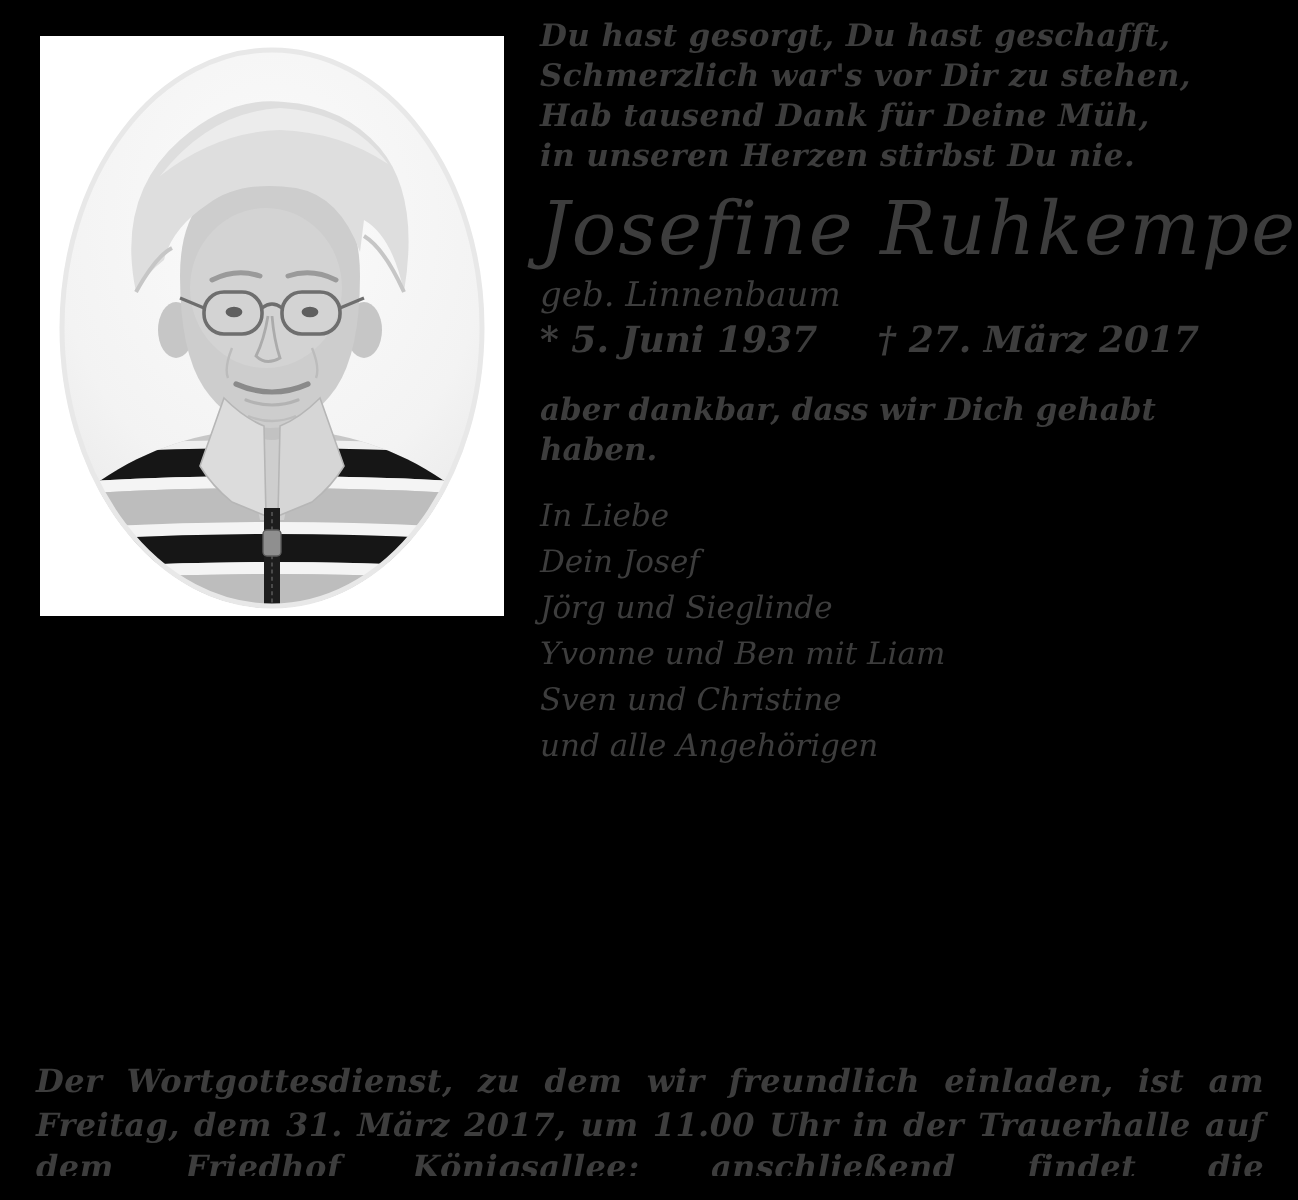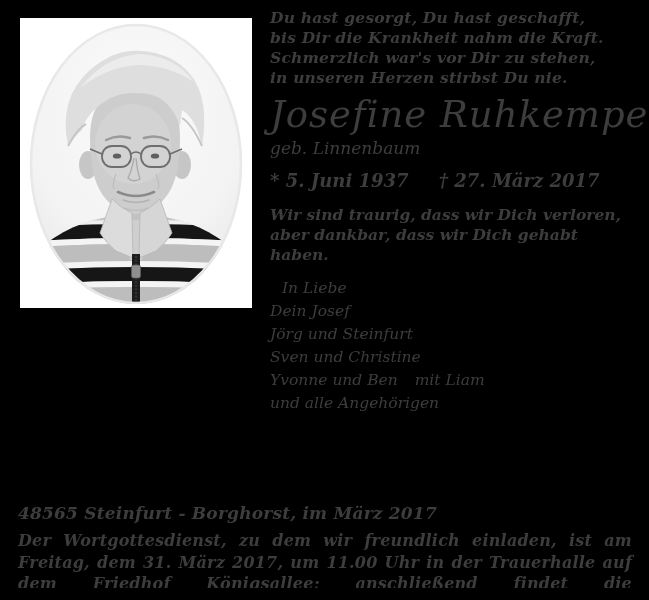--- a/index.html
+++ b/index.html
@@ -42,37 +42,37 @@
   .maiden {
     font-size: 17px;
     line-height: 20px;
     font-weight: normal;
     margin-top: 1px;
   }
   .dates {
     font-size: 18px;
     line-height: 22px;
     font-weight: bold;
-    margin-top: 12px;
+    margin-top: 2px;
     white-space: nowrap;
   }
   .dates .death { margin-left: 30px; }
   .condolence {
     margin-top: 13px;
     font-size: 15.5px;
     line-height: 20px;
     font-weight: bold;
   }
   .family {
     margin-top: 12px;
     font-size: 15.5px;
     line-height: 23px;
   }
   .family .b { font-weight: normal; }
-  .family .r { font-weight: normal; margin-left: 12px; }
+  .family .r { font-weight: normal; }
   .footer-city {
     position: absolute;
     left: 18px; top: 503px;
     font-size: 17px;
     font-weight: bold;
     letter-spacing: 0.2px;
   }
   .footer-para {
     position: absolute;
     left: 18px; top: 530px;
@@ -164,42 +164,40 @@
           <rect x="111.5" y="247" width="9" height="13" rx="2" fill="#8f8f8f" stroke="#5c5c5c" stroke-width="0.7"></rect>
         </g>
       </g>
       <ellipse cx="116" cy="146" rx="105" ry="139" fill="none" stroke="#e8e8e8" stroke-width="2.5"></ellipse>
     </svg>
   </div>
 
   <div class="right-col">
     <div class="poem">
       <div>Du hast gesorgt, Du hast geschafft,</div>
-      <div>bis Dir die Krankheit nahm die Kraft.</div>
       <div>Schmerzlich war's vor Dir zu stehen,</div>
+      <div>Hab tausend Dank für Deine Müh,</div>
       <div>in unseren Herzen stirbst Du nie.</div>
     </div>
 
     <div class="name">Josefine Ruhkemper</div>
     <div class="maiden">geb. Linnenbaum</div>
     <div class="dates">
       <span class="birth">* 5. Juni 1937</span><span class="death">† 27. März 2017</span>
     </div>
 
     <div class="condolence">
-      <div>Wir sind traurig, dass wir Dich verloren,</div>
       <div>aber dankbar, dass wir Dich gehabt haben.</div>
     </div>
 
     <div class="family">
       <div><span class="b"></span><span class="r">In Liebe</span></div>
       <div><span class="b">Dein Josef</span><span class="r"></span></div>
-      <div><span class="b">Jörg und Steinfurt</span><span class="r"></span></div>
+      <div><span class="b">Jörg und Sieglinde</span><span class="r"></span></div>
+      <div><span class="b">Yvonne und Ben</span><span class="r"> mit Liam</span></div>
       <div><span class="b">Sven und Christine</span><span class="r"></span></div>
-      <div><span class="b">Yvonne und Ben</span><span class="r"> mit Liam</span></div>
       <div><span class="b">und alle Angehörigen</span><span class="r"></span></div>
     </div>
   </div>
 
-  <div class="footer-city">48565 Steinfurt - Borghorst, im März 2017</div>
   <div class="footer-para">Der Wortgottesdienst, zu dem wir freundlich einladen, ist am Freitag, dem 31. März 2017, um 11.00 Uhr in der Trauerhalle auf dem Friedhof Königsallee; anschließend findet die Urnenbeisetzung statt.</div>
 
 </div>
 
 </body></html>

